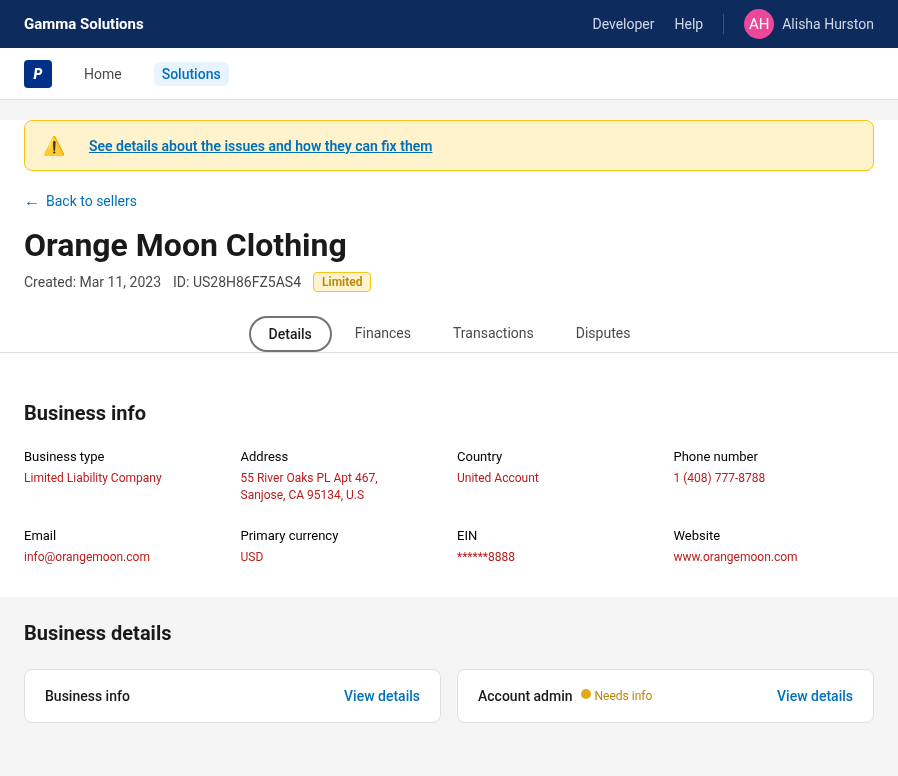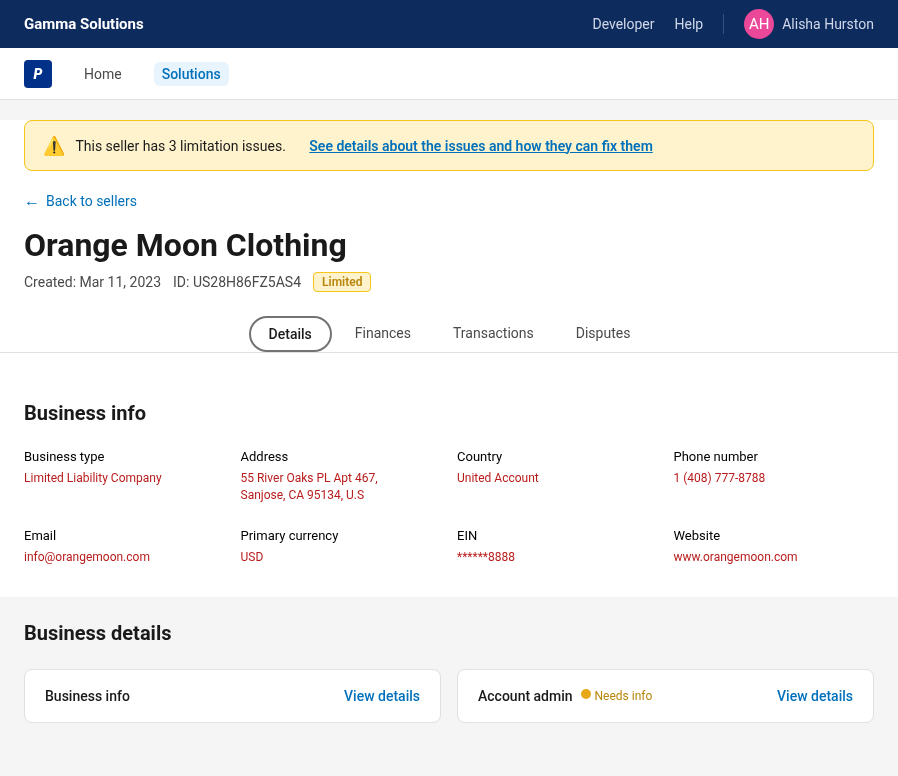--- a/index.html
+++ b/index.html
@@ -296,21 +296,20 @@
 <nav class="subnav">
   <div class="paypal-icon">P</div>
   <span class="subnav-link">Home</span>
   <span class="subnav-link active">Solutions</span>
 </nav>
 
 <div class="main">
 
   <div class="alert-banner">
     <span class="alert-icon">⚠️</span>
-    <span>This seller has 3 limitation issues.</span>
     &nbsp;
     <span class="alert-link">See details about the issues and how they can fix them</span>
   </div>
 
   <div class="back-link">
     <span class="back-arrow">←</span>
     <span>Back to sellers</span>
   </div>
 
   <div class="seller-heading">

